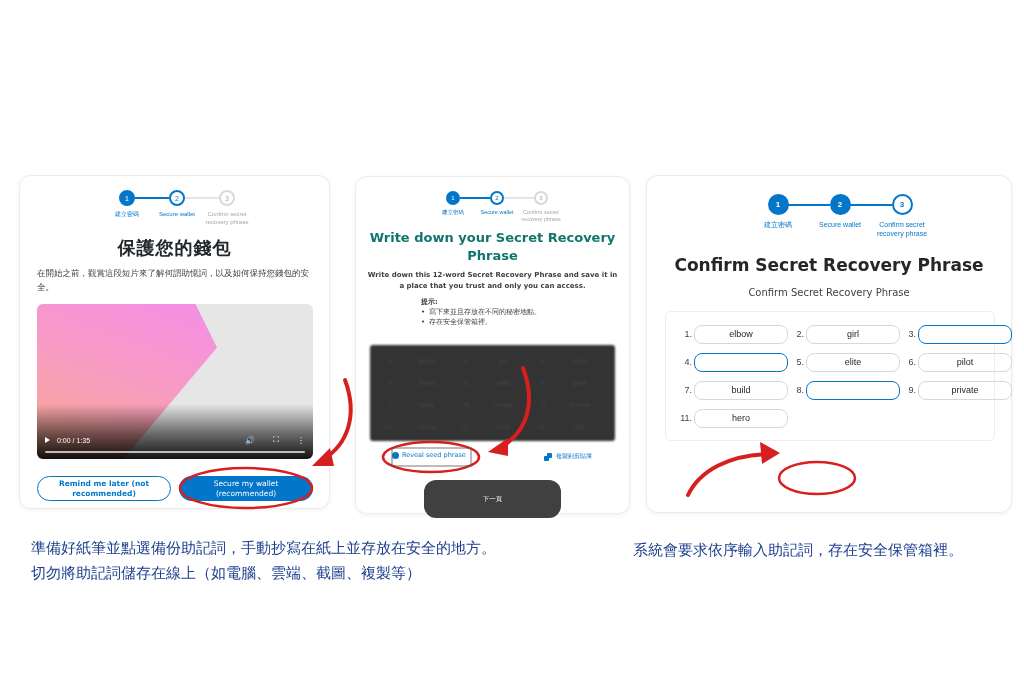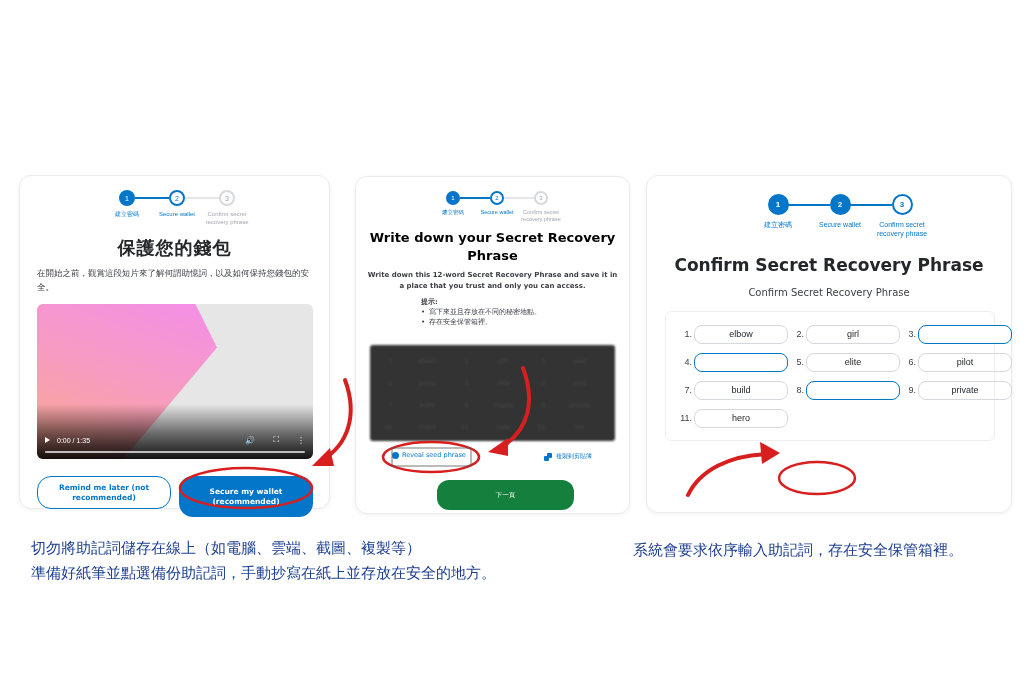--- a/index.html
+++ b/index.html
@@ -60,41 +60,41 @@
     position: absolute; left: 0; right: 0; bottom: 0; height: 55px;
     background: linear-gradient(180deg, rgba(0,0,0,0) 0%, rgba(0,0,0,0.55) 55%, rgba(0,0,0,0.92) 100%);
   }
   .video .controls { position: absolute; left: 8px; right: 8px; bottom: 14px; display: flex; align-items: center; color: #fff; font-size: 7px; font-family: "Liberation Sans", sans-serif; }
   .video .play { width: 0; height: 0; border-left: 5px solid #fff; border-top: 3.5px solid transparent; border-bottom: 3.5px solid transparent; margin-right: 7px; }
   .video .time { flex: 1; }
   .video .ctl-icon { margin-left: 18px; font-size: 8px; }
   .video .progress { position: absolute; left: 8px; right: 8px; bottom: 6px; height: 2px; background: rgba(255,255,255,0.7); border-radius: 1px; }
 
   .btn-outline {
-    position: absolute; left: 17px; top: 300px; width: 134px; height: 33px;
+    position: absolute; left: 17px; top: 300px; width: 134px; height: 25px;
     border: 1px solid #0376c9; border-radius: 14px; color: #0376c9;
     font-size: 7.5px; font-weight: bold; text-align: center; line-height: 10px;
     display: flex; align-items: center; justify-content: center; padding: 0 10px;
   }
   .btn-primary {
-    position: absolute; left: 159px; top: 300px; width: 134px; height: 41px;
+    position: absolute; left: 159px; top: 300px; width: 134px; height: 25px;
     background: #0376c9; border-radius: 14px; color: #fff;
-    font-size: 7.5px; font-weight: bold; text-align: center; line-height: 10px;
+    font-size: 7.5px; font-weight: normal; text-align: center; line-height: 10px;
     display: flex; align-items: center; justify-content: center; padding: 0 10px;
   }
 
   
   .p2-stepper { left: 75px; top: 14px; width: 130px; height: 38px; }
   .p2-stepper .step { width: 44px; }
   .p2-stepper .step-circle { width: 14px; height: 14px; font-size: 6px; }
   .p2-stepper .step-label { font-size: 5.5px; margin-top: 4px; width: 54px; }
   .p2-stepper .line1 { left: 29px; top: 6px; width: 30px; }
   .p2-stepper .line2 { left: 73px; top: 6px; width: 30px; }
 
-  .p2-title { position: absolute; left: 0; right: 0; top: 52px; text-align: center; font-size: 13px; font-weight: bold; line-height: 18px; color: #000000; }
+  .p2-title { position: absolute; left: 0; right: 0; top: 52px; text-align: center; font-size: 13px; font-weight: bold; line-height: 18px; color: #0f766e; }
   .p2-desc { position: absolute; left: 10px; right: 10px; top: 93px; text-align: center; font-size: 7px; line-height: 11px; color: #3b3f44; font-weight: bold; }
   .p2-tips { position: absolute; left: 65px; top: 120px; font-size: 7px; line-height: 10px; color: #3b3f44; }
   .p2-tips .tips-title { font-weight: bold; }
   .p2-tips li { list-style: none; padding-left: 8px; position: relative; }
   .p2-tips li::before { content: "•"; position: absolute; left: 0; }
 
   .seed-box {
     position: absolute; left: 14px; top: 168px; width: 245px; height: 96px;
     background: #333333; border-radius: 3px;
     display: grid; grid-template-columns: 1fr 1fr 1fr; grid-template-rows: repeat(4, 1fr);
@@ -113,22 +113,22 @@
   .copy-link {
     position: absolute; left: 188px; top: 275px; font-size: 6px; color: #0376c9;
     display: flex; align-items: center;
   }
   .copy-link .copy-icon { width: 8px; height: 8px; position: relative; margin-right: 4px; }
   .copy-link .copy-icon::before, .copy-link .copy-icon::after { content: ""; position: absolute; width: 5px; height: 5px; background: #0376c9; border-radius: 1px; }
   .copy-link .copy-icon::before { left: 0; top: 3px; }
   .copy-link .copy-icon::after { left: 3px; top: 0; }
 
   .btn-next {
-    position: absolute; left: 81px; top: 303px; width: 137px; height: 30px;
-    background: #15803d; border-radius: 12px; color: #fff; font-size: 6.5px;
+    position: absolute; left: 68px; top: 303px; width: 137px; height: 38px;
+    background: #404040; border-radius: 12px; color: #fff; font-size: 6.5px;
     display: flex; align-items: center; justify-content: center;
   }
 
   
   .p3-stepper { left: 100px; top: 18px; width: 170px; height: 48px; }
   .p3-stepper .step { width: 62px; }
   .p3-stepper .step-circle { width: 21px; height: 21px; font-size: 8px; font-weight: bold; }
   .p3-stepper .step-label { font-size: 7px; margin-top: 6px; width: 66px; }
   .p3-stepper .line1 { left: 41px; top: 10px; width: 42px; }
   .p3-stepper .line2 { left: 103px; top: 10px; width: 42px; }
@@ -373,18 +373,18 @@
   <rect x="392" y="448" width="79" height="18" fill="none" stroke="#555" stroke-width="0.8"></rect>
   <path d="M523 368 C 535 400, 530 430, 500 448" fill="none" stroke="#d81f1f" stroke-width="4" stroke-linecap="round"></path>
   <path d="M488 452 L 508 438 L 508 456 Z" fill="#d81f1f"></path>
 
   <ellipse cx="817" cy="478" rx="38" ry="16" fill="none" stroke="#d81f1f" stroke-width="2.5"></ellipse>
   <path d="M688 495 C 700 470, 730 455, 768 454" fill="none" stroke="#d81f1f" stroke-width="4" stroke-linecap="round"></path>
   <path d="M780 453 L 760 442 L 762 464 Z" fill="#d81f1f"></path>
 </svg>
 
 <div class="caption" id="caption-left">
+  <div>準備好紙筆並點選備份助記詞，手動抄寫在紙上並存放在安全的地方。</div>
   <div>切勿將助記詞儲存在線上（如電腦、雲端、截圖、複製等）</div>
-  <div>準備好紙筆並點選備份助記詞，手動抄寫在紙上並存放在安全的地方。</div>
 </div>
 <div class="caption" id="caption-right">
   <div>系統會要求依序輸入助記詞，存在安全保管箱裡。</div>
 </div>
 
 </body></html>

